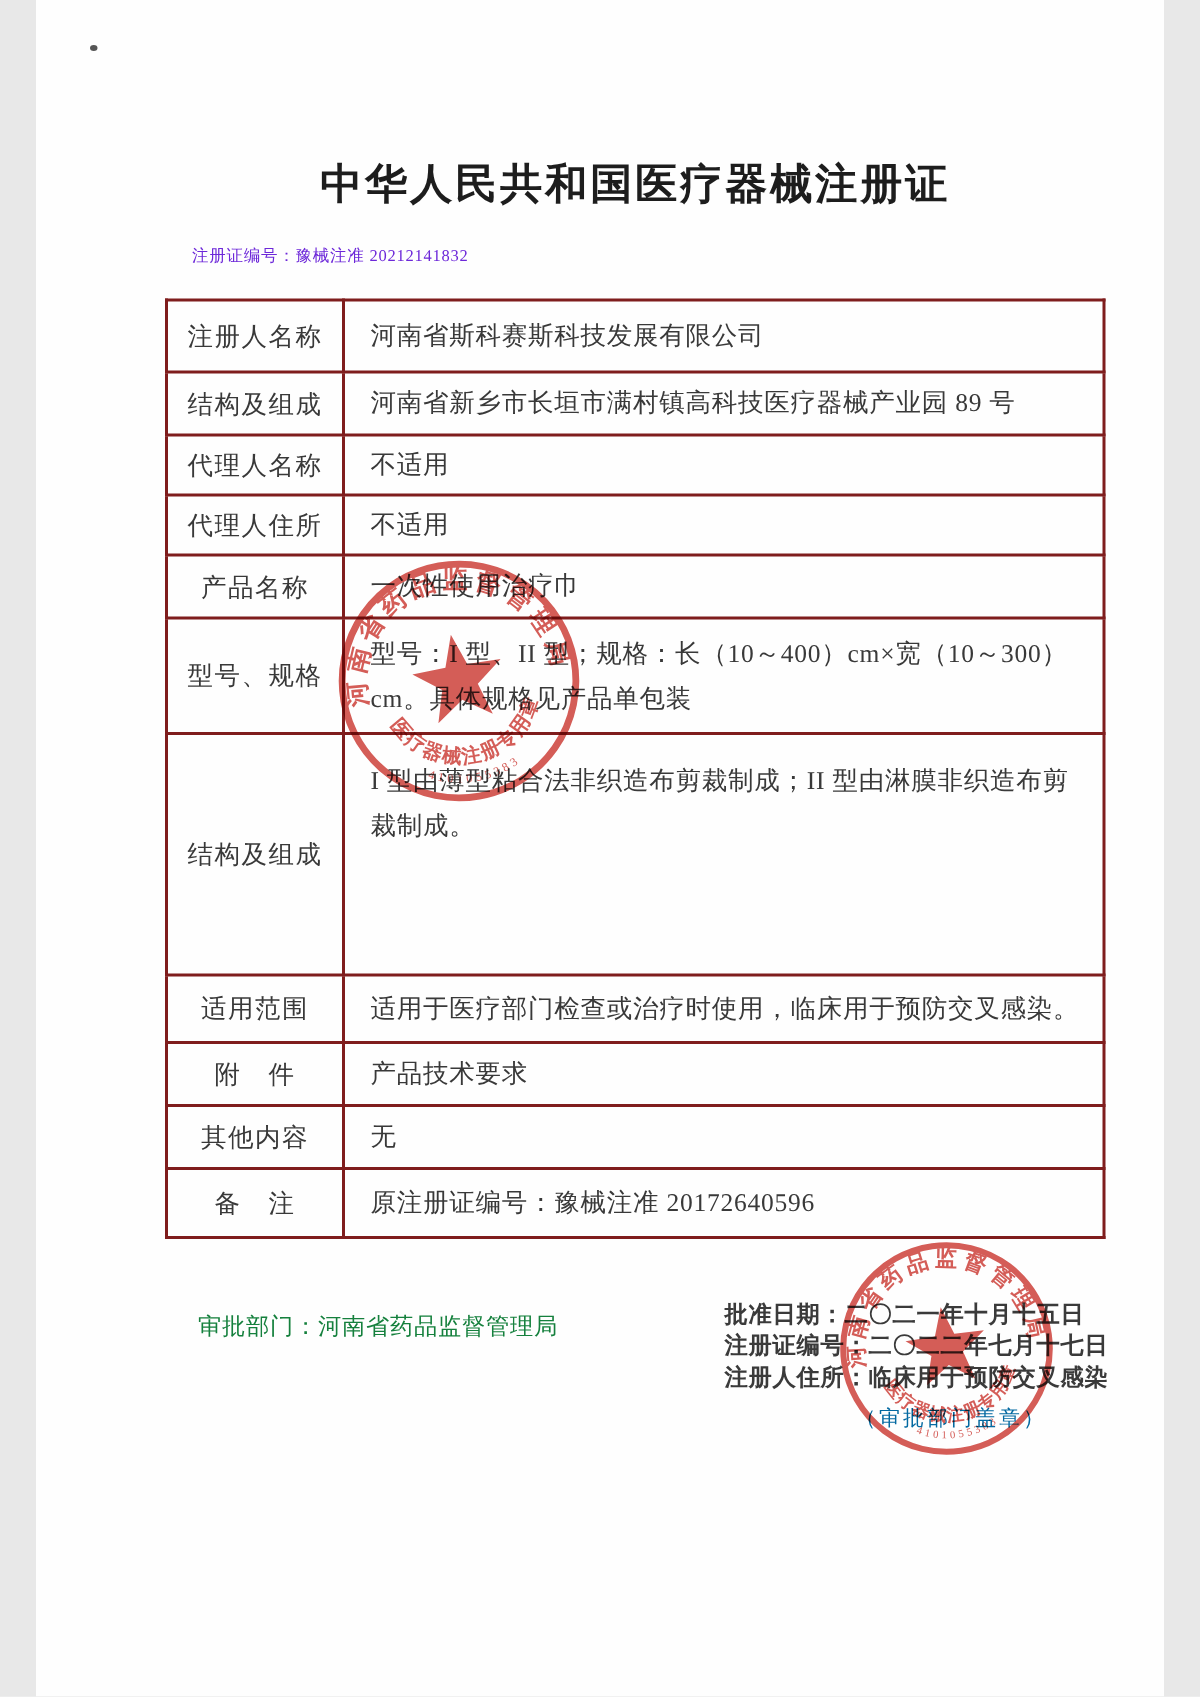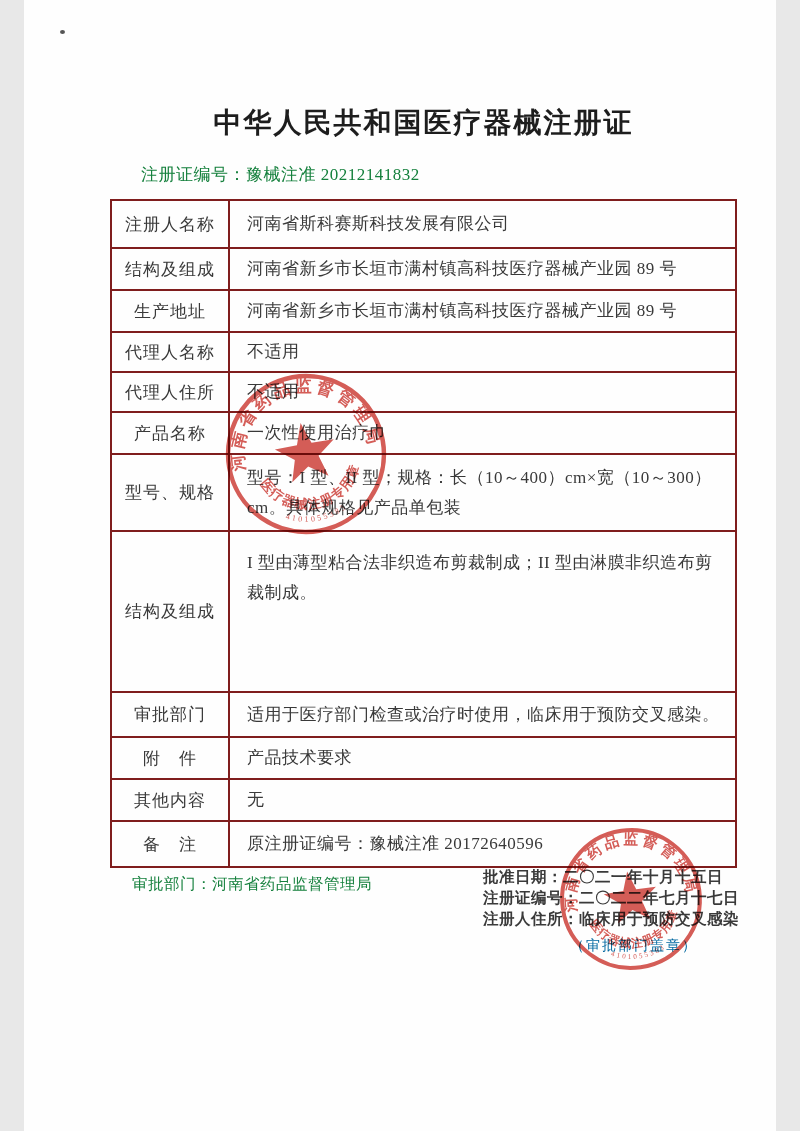--- a/index.html
+++ b/index.html
@@ -7,21 +7,21 @@
     position:relative;width:752px;height:1131px;margin:0 auto;
     background:#fefefe;overflow:hidden;
     font-family:"Liberation Serif",serif;color:#3c3c3c;
   }
   .title{
     position:absolute;left:86px;top:104px;width:627px;
     text-align:center;font-size:28px;font-weight:bold;color:#1d1d1d;
     font-family:"Liberation Sans",sans-serif;letter-spacing:2px;
   }
   .certno{
-    position:absolute;left:117px;top:163px;font-size:17px;color:#15803d;
+    position:absolute;left:104px;top:163px;font-size:11px;color:#6d28d9;
     letter-spacing:0.5px;
   }
   table.cert{
     position:absolute;left:86px;top:199px;width:627px;
     border-collapse:collapse;table-layout:fixed;
   }
   table.cert td{
     border:2px solid #7f1d1d;font-size:17px;color:#393939;
     overflow:hidden;
   }
@@ -68,24 +68,20 @@
   <table class="cert">
     <tbody>
         <tr style="height:48px">
       <td class="lab">注册人名称</td>
       <td class="val">河南省斯科赛斯科技发展有限公司</td>
     </tr>
     <tr style="height:42px">
       <td class="lab">结构及组成</td>
       <td class="val">河南省新乡市长垣市满村镇高科技医疗器械产业园 89 号</td>
     </tr>
-    <tr style="height:42px">
-      <td class="lab">生产地址</td>
-      <td class="val">河南省新乡市长垣市满村镇高科技医疗器械产业园 89 号</td>
-    </tr>
     <tr style="height:40px">
       <td class="lab">代理人名称</td>
       <td class="val">不适用</td>
     </tr>
     <tr style="height:40px">
       <td class="lab">代理人住所</td>
       <td class="val">不适用</td>
     </tr>
     <tr style="height:42px">
       <td class="lab">产品名称</td>
@@ -93,21 +89,21 @@
     </tr>
     <tr style="height:77px">
       <td class="lab">型号、规格</td>
       <td class="val">型号：I 型、II 型；规格：长（10～400）cm×宽（10～300）cm。具体规格见产品单包装</td>
     </tr>
     <tr class="top-align" style="height:161px">
       <td class="lab">结构及组成</td>
       <td class="val">I 型由薄型粘合法非织造布剪裁制成；II 型由淋膜非织造布剪裁制成。</td>
     </tr>
     <tr style="height:45px">
-      <td class="lab">审批部门</td>
+      <td class="lab">适用范围</td>
       <td class="val">适用于医疗部门检查或治疗时使用，临床用于预防交叉感染。</td>
     </tr>
     <tr style="height:42px">
       <td class="lab">附　件</td>
       <td class="val">产品技术要求</td>
     </tr>
     <tr style="height:42px">
       <td class="lab">其他内容</td>
       <td class="val">无</td>
     </tr>

